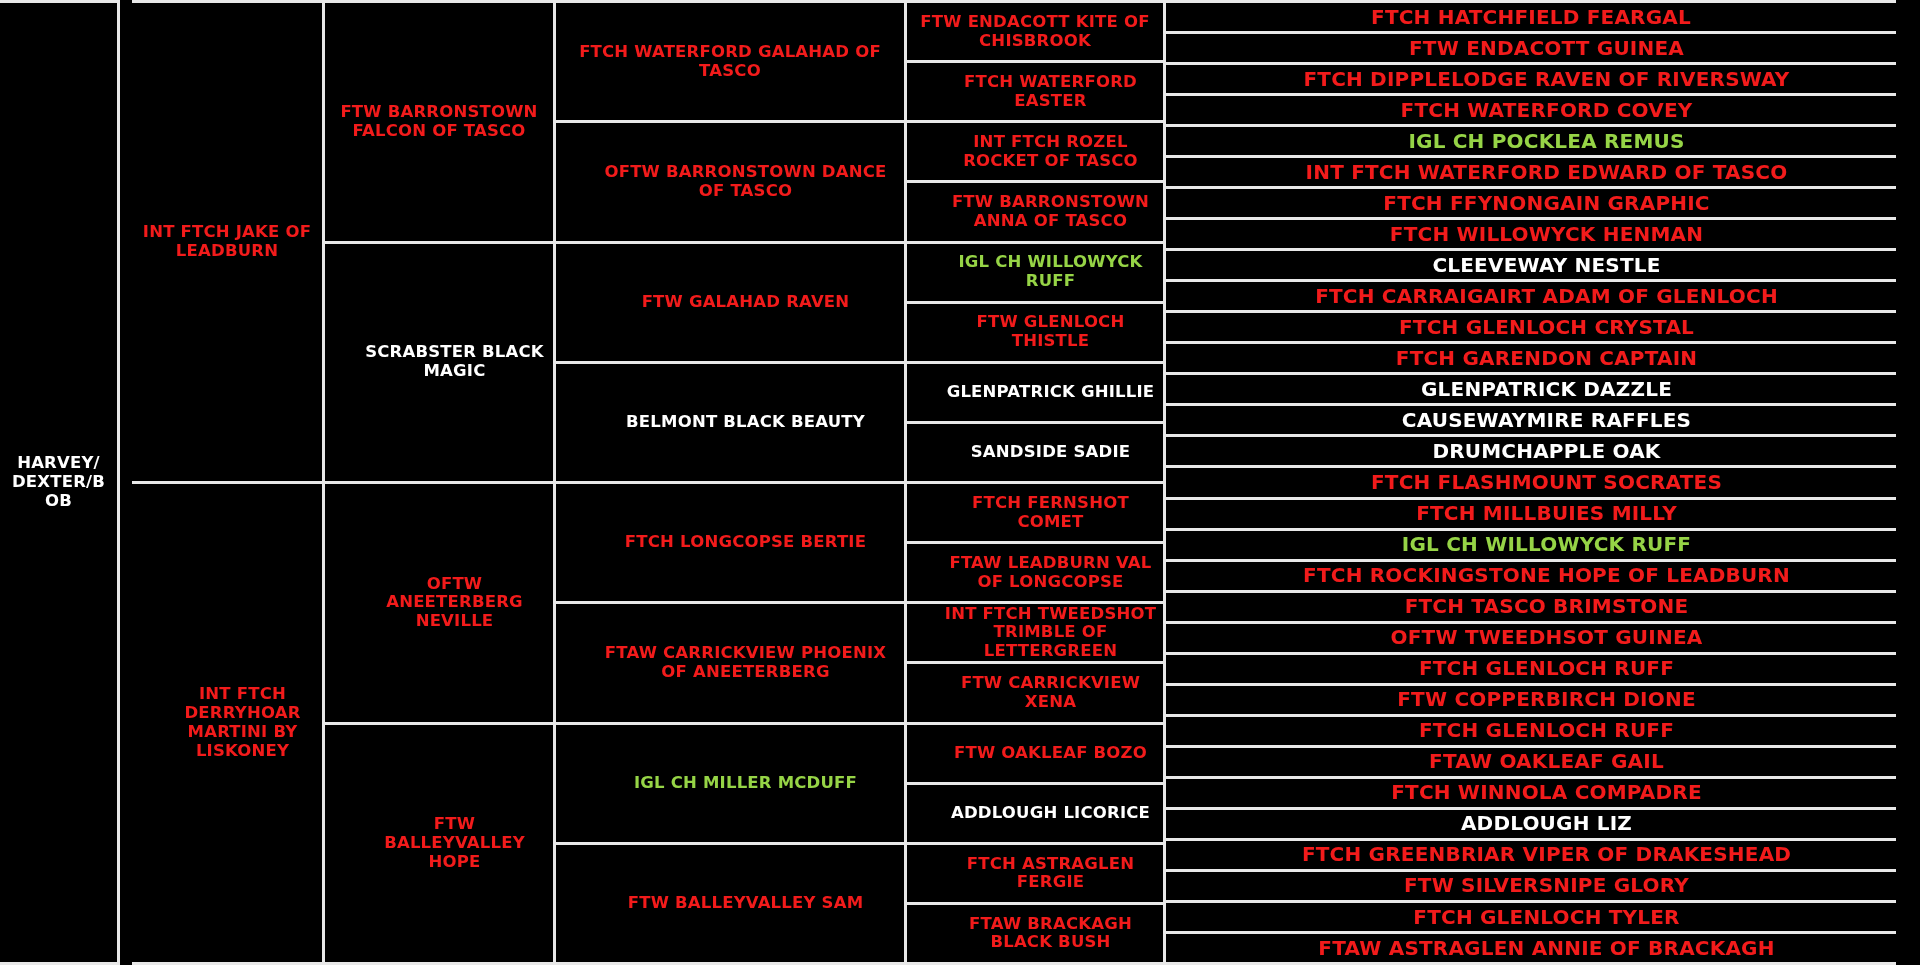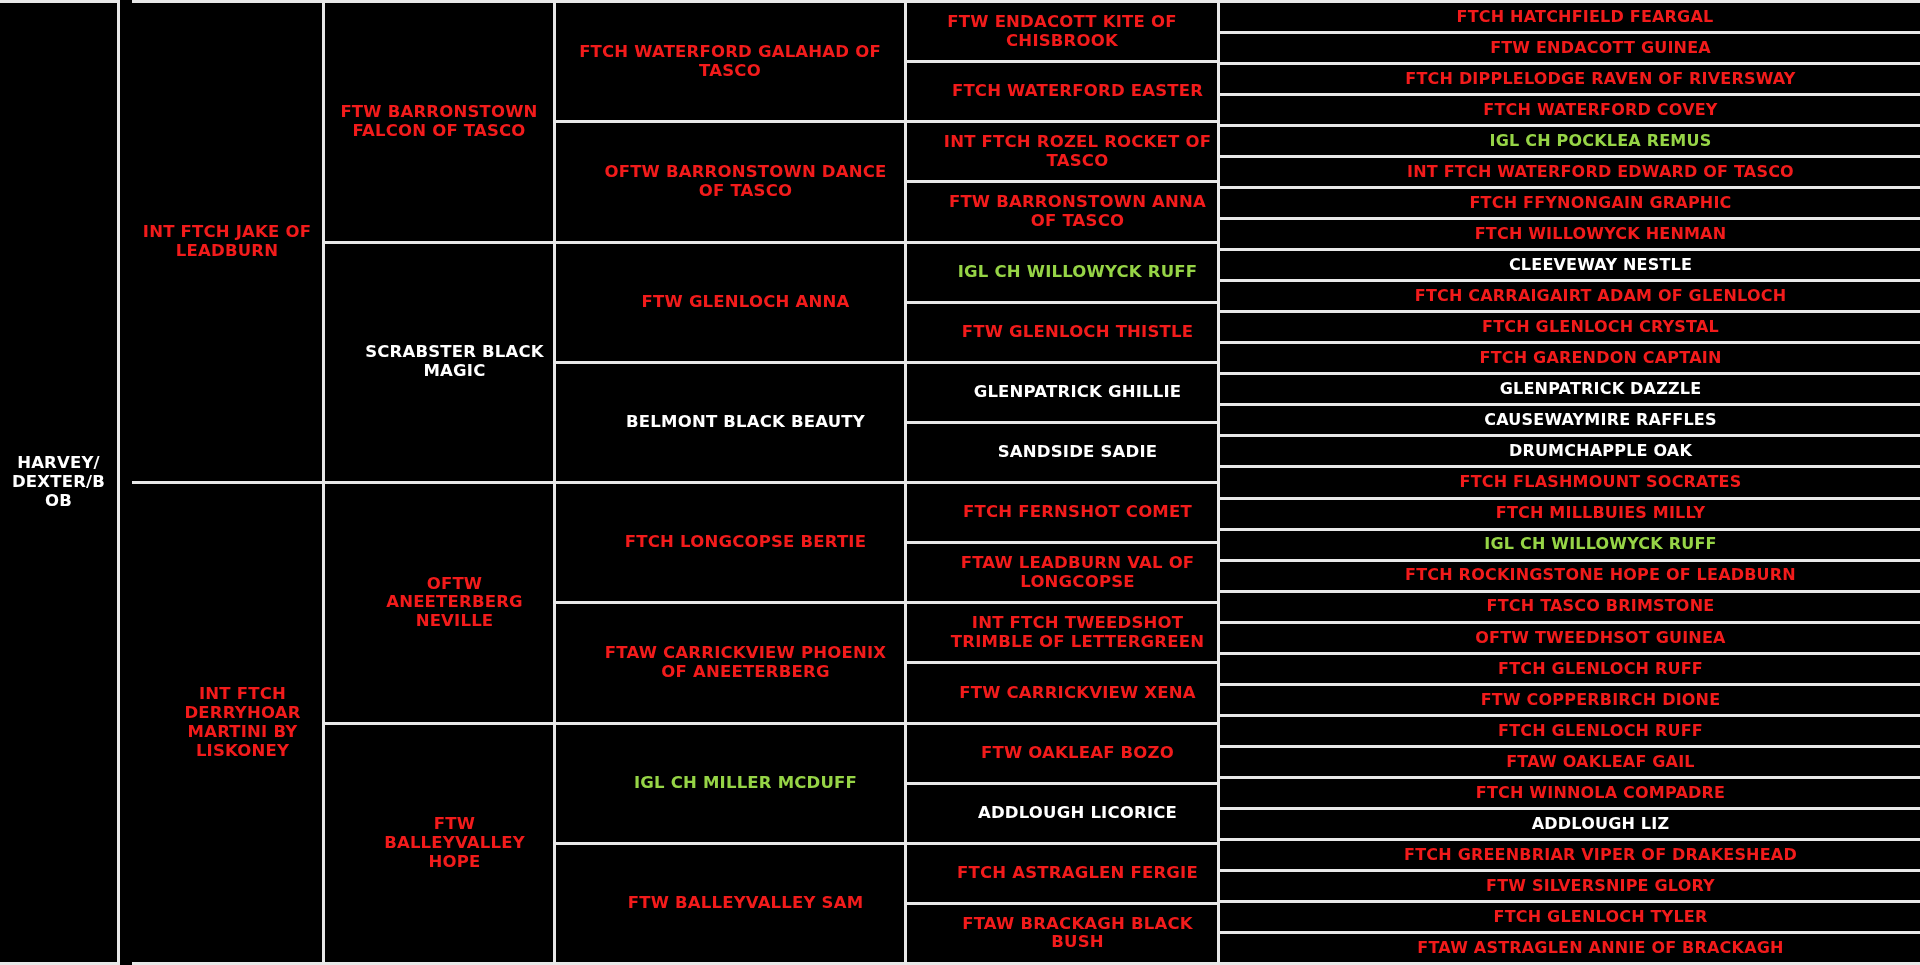--- a/index.html
+++ b/index.html
@@ -51,29 +51,29 @@
   
   .c-red   { color: #f21b1b; }
   .c-green { color: #96d446; }
   .c-white { color: #ffffff; }
 
   
   .gen-1 { width: 120px; }
   .gen-2 { width: 193px; margin-left: 12px; }
   .gen-3 { width: 231px; }
   .gen-4 { width: 351px; }
-  .gen-5 { width: 313px; justify-content: center; }
+  .gen-5 { width: 259px; justify-content: center; }
   .gen-6 { width: 730px; border-right: none; }
 
   .gen-1 .cell { font-size: 16.5px; }
   .gen-2 .cell { font-size: 16.5px; }
   .gen-3 .cell { font-size: 16.5px; }
   .gen-4 .cell { font-size: 16.5px; }
   .gen-5 .cell { font-size: 16.5px; }
-  .gen-6 .cell { font-size: 16px; }
+  .gen-6 .cell { font-size: 20px; }
 
   .gen-1 .cell, .gen-2 .cell, .gen-3 .cell,
   .gen-4 .cell, .gen-5 .cell { flex: 1 1 0; }
   .gen-6 .cell { flex: 1 1 0; }
 </style>
 </head>
 <body>
 
 <div id="pedigree">
     <div class="gen gen-1">
@@ -85,21 +85,21 @@
     </div>
     <div class="gen gen-3">
       <div class="cell c-red">FTW BARRONSTOWN FALCON OF TASCO</div>
       <div class="cell c-white">SCRABSTER BLACK MAGIC</div>
       <div class="cell c-red">OFTW ANEETERBERG NEVILLE</div>
       <div class="cell c-red">FTW BALLEYVALLEY HOPE</div>
     </div>
     <div class="gen gen-4">
       <div class="cell c-red">FTCH WATERFORD GALAHAD OF TASCO</div>
       <div class="cell c-red">OFTW BARRONSTOWN DANCE OF TASCO</div>
-      <div class="cell c-red">FTW GLENLOCH ANNA</div>
+      <div class="cell c-red">FTW GALAHAD RAVEN</div>
       <div class="cell c-white">BELMONT BLACK BEAUTY</div>
       <div class="cell c-red">FTCH LONGCOPSE BERTIE</div>
       <div class="cell c-red">FTAW CARRICKVIEW PHOENIX OF ANEETERBERG</div>
       <div class="cell c-green">IGL CH MILLER MCDUFF</div>
       <div class="cell c-red">FTW BALLEYVALLEY SAM</div>
     </div>
     <div class="gen gen-5">
       <div class="cell c-red">FTW ENDACOTT KITE OF CHISBROOK</div>
       <div class="cell c-red">FTCH WATERFORD EASTER</div>
       <div class="cell c-red">INT FTCH ROZEL ROCKET OF TASCO</div>

